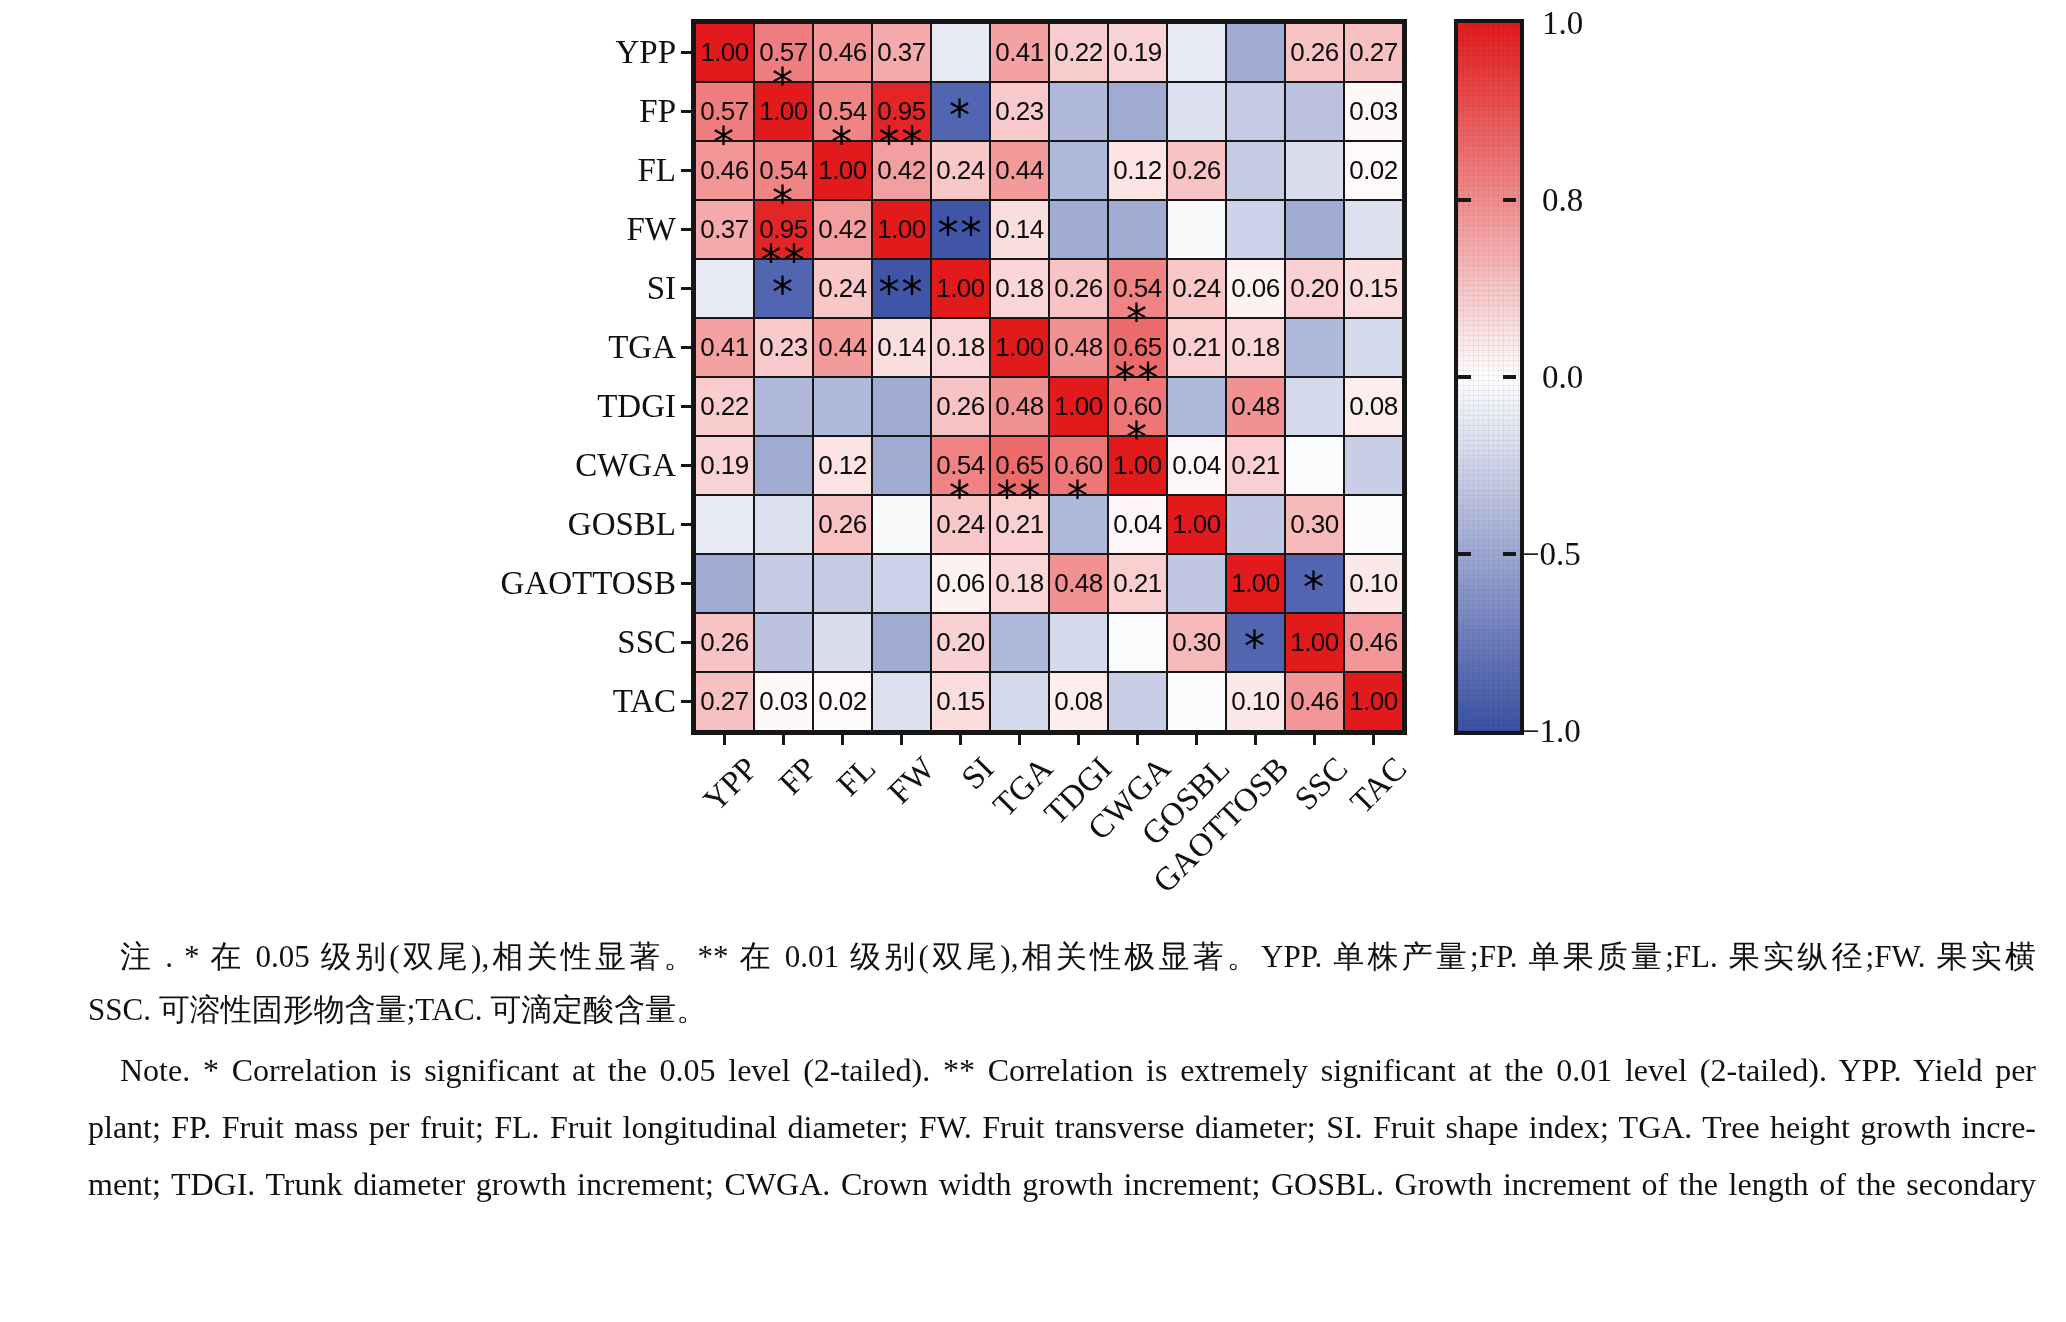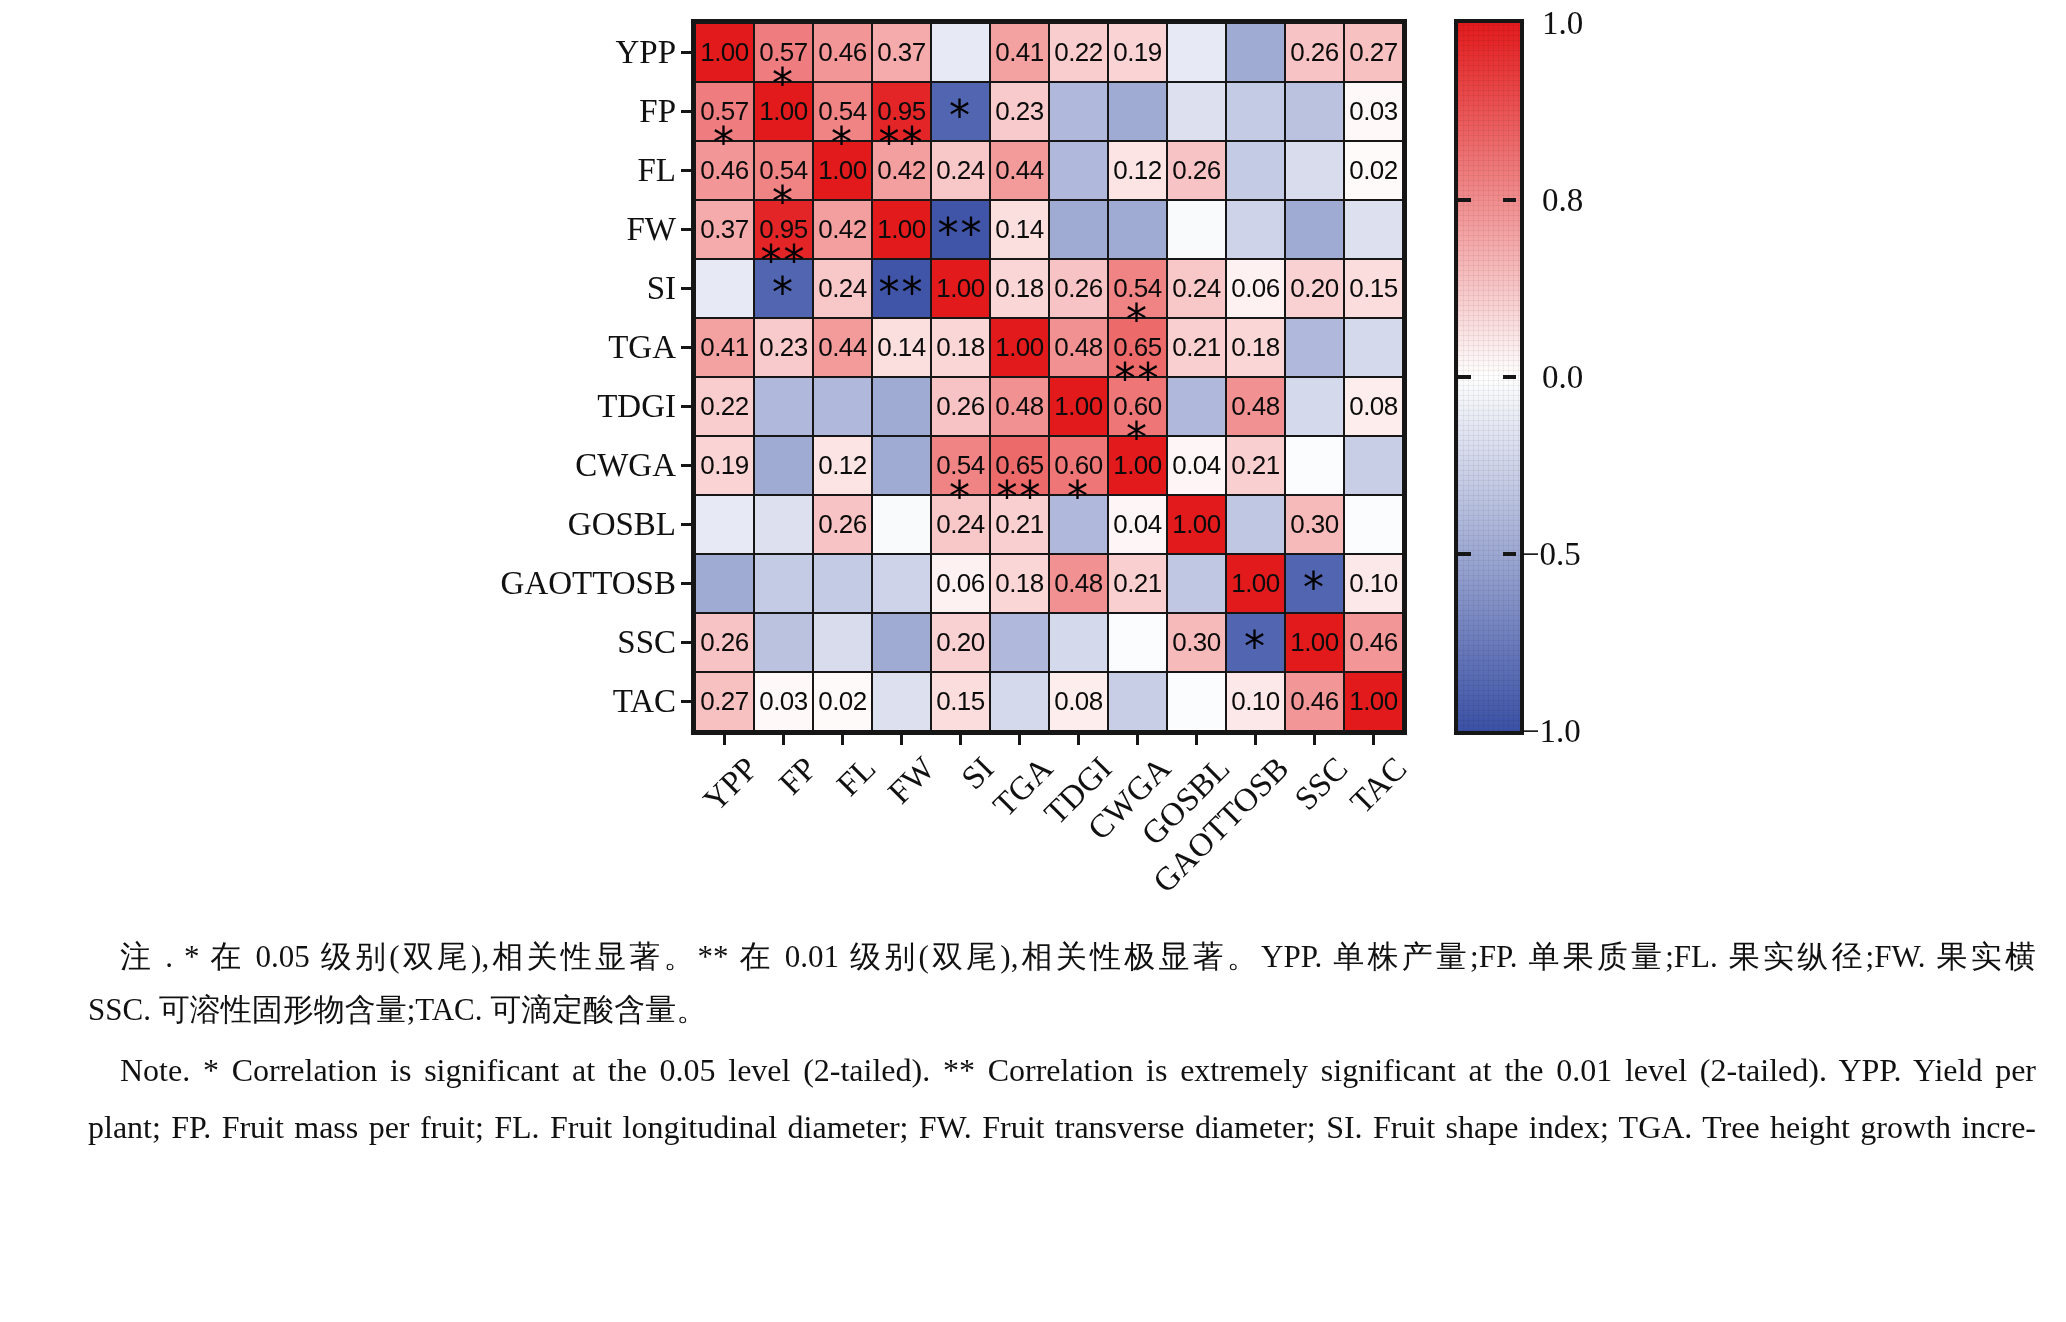--- a/index.html
+++ b/index.html
@@ -472,14 +472,15 @@
 </div>
 
 <div class="caption">
   <div class="cap-cn" id="cn">
       <div class="line indent">注 . * 在 0.05 级别(双尾),相关性显著。** 在 0.01 级别(双尾),相关性极显著。YPP. 单株产量;FP. 单果质量;FL. 果实纵径;FW. 果实横</div>
       <div class="line last">SSC. 可溶性固形物含量;TAC. 可滴定酸含量。</div>
     </div>
   <div class="cap-en" id="en">
       <div class="line indent">Note. * Correlation is significant at the 0.05 level (2-tailed). ** Correlation is extremely significant at the 0.01 level (2-tailed). YPP. Yield per</div>
       <div class="line">plant; FP. Fruit mass per fruit; FL. Fruit longitudinal diameter; FW. Fruit transverse diameter; SI. Fruit shape index; TGA. Tree height growth incre-</div>
+      <div class="line">ment; TDGI. Trunk diameter growth increment; CWGA. Crown width growth increment; GOSBL. Growth increment of the length of the secondary</div>
     </div>
 </div>
 
 </body></html>

